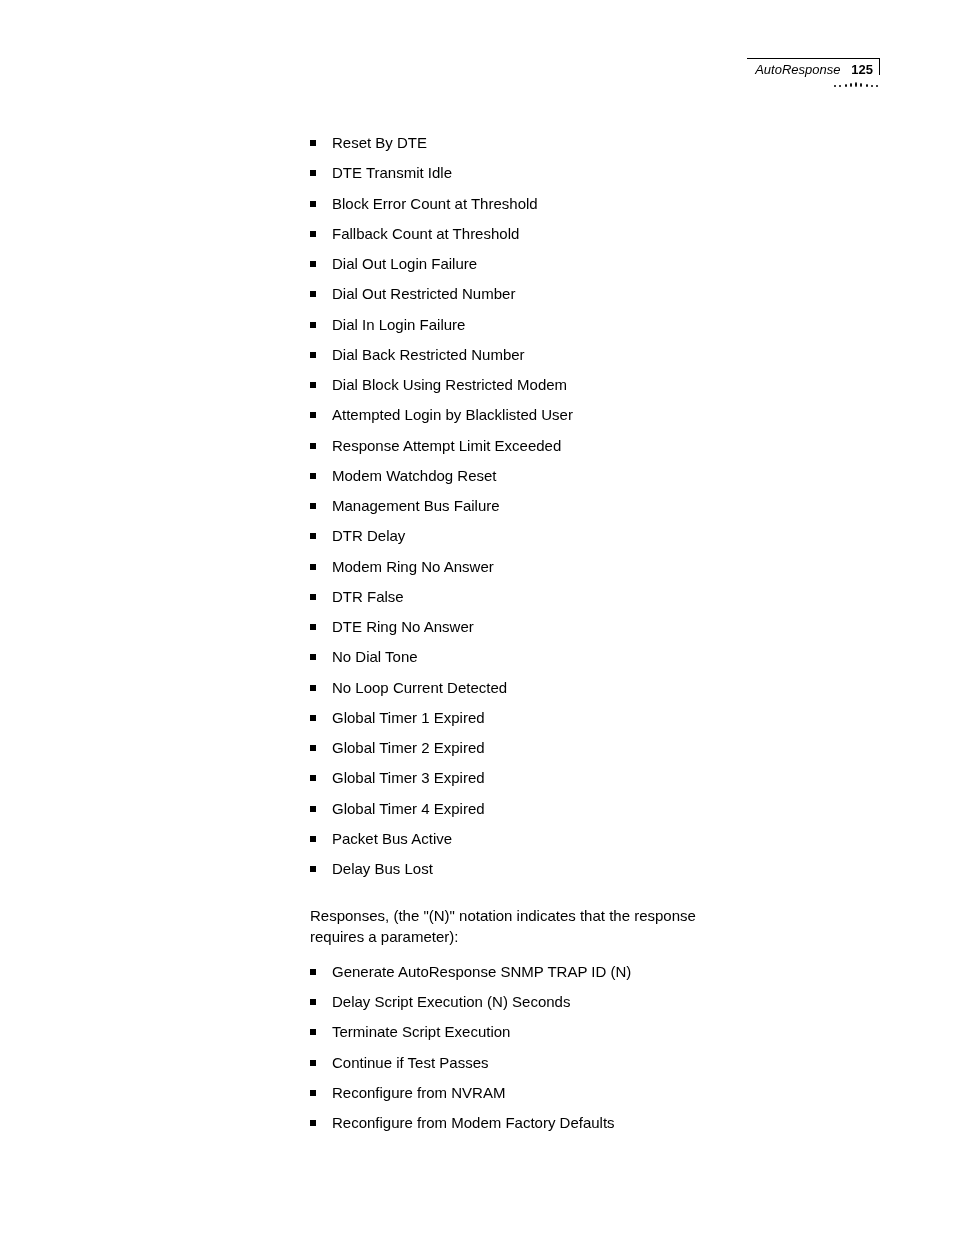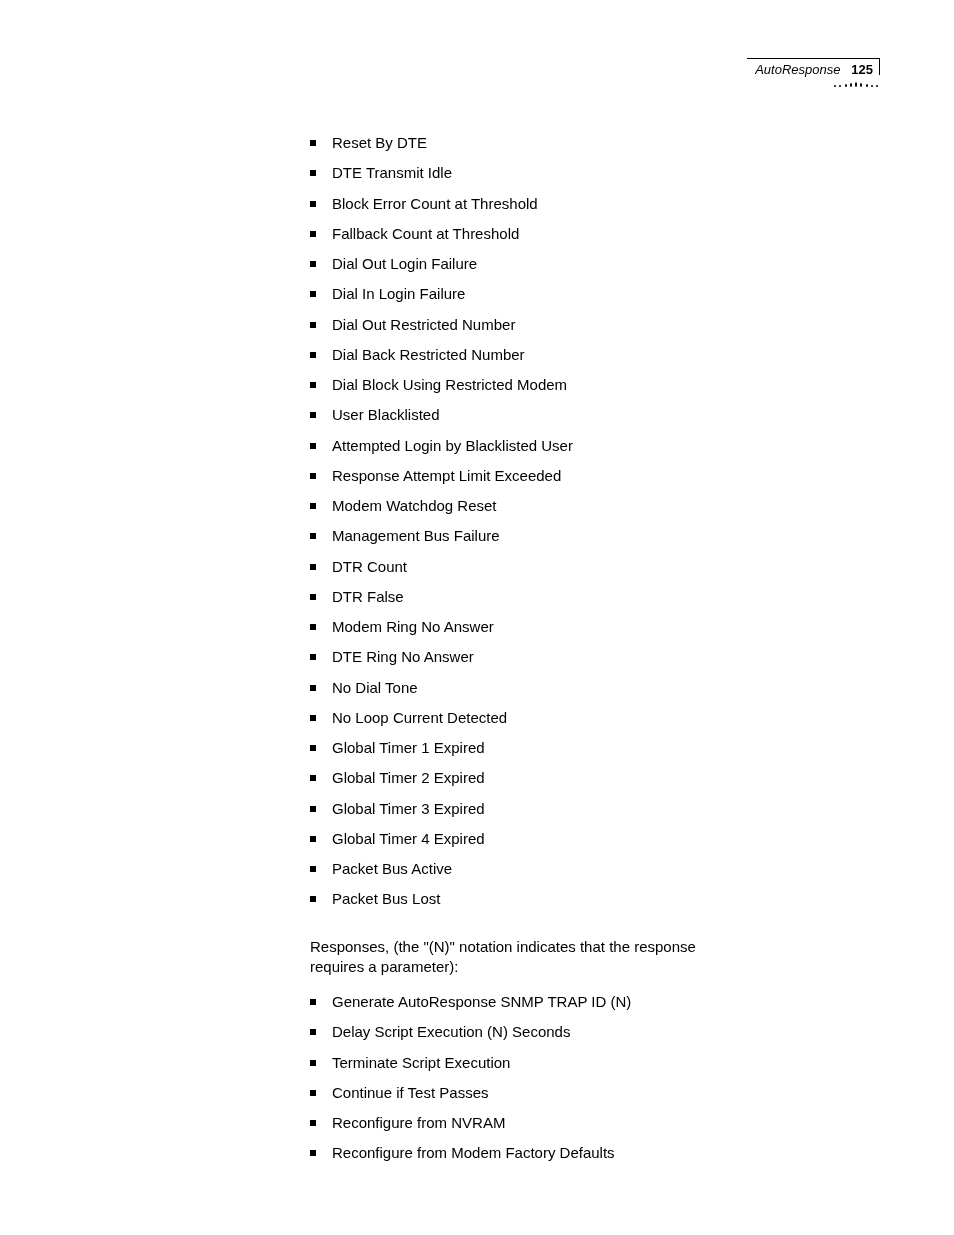--- a/index.html
+++ b/index.html
@@ -113,41 +113,40 @@
 </div>
 
 <div class="page">
   <div class="content">
     <ul class="sq" id="events-list">
         <li>Reset By DTE</li>
         <li>DTE Transmit Idle</li>
         <li>Block Error Count at Threshold</li>
         <li>Fallback Count at Threshold</li>
         <li>Dial Out Login Failure</li>
+        <li>Dial Out Restricted Number</li>
         <li>Dial In Login Failure</li>
-        <li>Dial Out Restricted Number</li>
         <li>Dial Back Restricted Number</li>
         <li>Dial Block Using Restricted Modem</li>
-        <li>User Blacklisted</li>
         <li>Attempted Login by Blacklisted User</li>
         <li>Response Attempt Limit Exceeded</li>
         <li>Modem Watchdog Reset</li>
         <li>Management Bus Failure</li>
-        <li>DTR Count</li>
+        <li>DTR Delay</li>
+        <li>Modem Ring No Answer</li>
         <li>DTR False</li>
-        <li>Modem Ring No Answer</li>
         <li>DTE Ring No Answer</li>
         <li>No Dial Tone</li>
         <li>No Loop Current Detected</li>
         <li>Global Timer 1 Expired</li>
         <li>Global Timer 2 Expired</li>
         <li>Global Timer 3 Expired</li>
         <li>Global Timer 4 Expired</li>
         <li>Packet Bus Active</li>
-        <li>Packet Bus Lost</li>
+        <li>Delay Bus Lost</li>
       </ul>
 
     <p class="para">
       <b>Responses</b><span>, (the "(N)" notation indicates that the response requires a parameter):</span>
     </p>
 
     <ul class="sq" id="responses-list">
         <li>Generate AutoResponse SNMP TRAP ID (N)</li>
         <li>Delay Script Execution (N) Seconds</li>
         <li>Terminate Script Execution</li>

